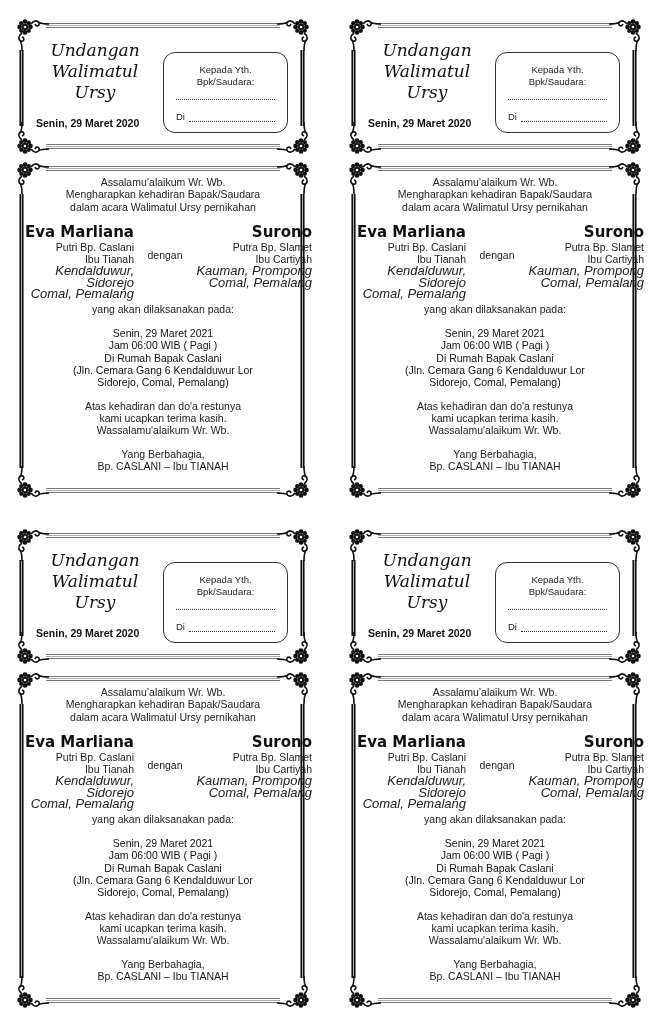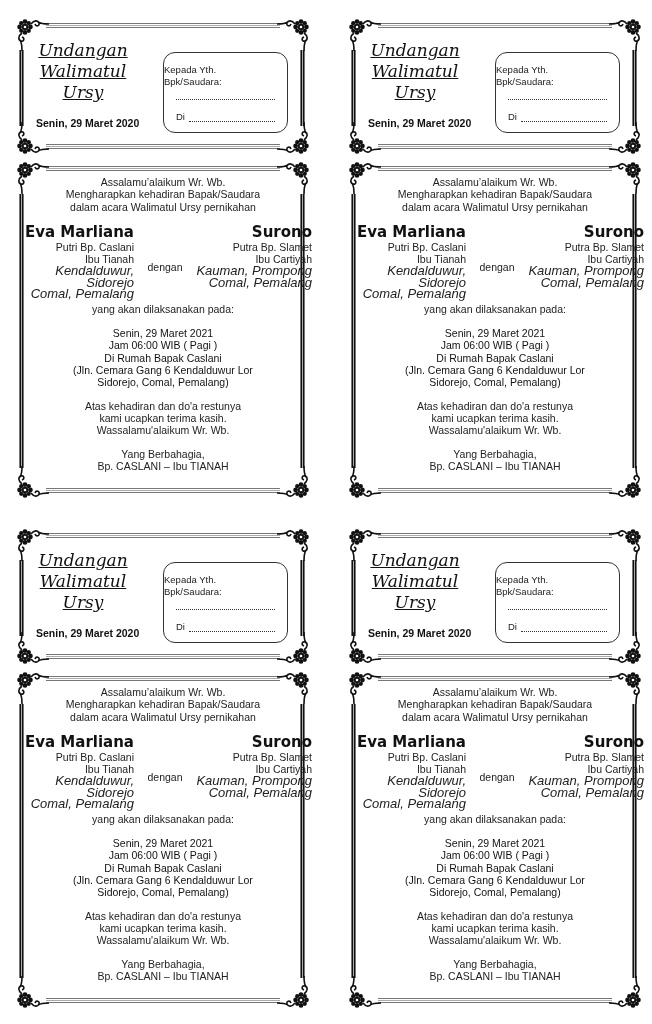--- a/index.html
+++ b/index.html
@@ -8,39 +8,39 @@
 
     .card { position: absolute; width: 326px; }
     .hline { position: absolute; height: 5px; background: #111; border-top: 1px solid #777; border-bottom: 1px solid #777; box-shadow: 0 0 0 1px #fff inset; }
     .hline::after { content: ""; position: absolute; left: 0; right: 0; top: 1px; height: 1px; background: #aaa; }
     .vline { position: absolute; width: 5px; background: #111; border-left: 1px solid #777; border-right: 1px solid #777; }
     .vline::after { content: ""; position: absolute; top: 0; bottom: 0; left: 1px; width: 1px; background: #aaa; }
     .corner { position: absolute; width: 34px; height: 34px; }
 
     
     .env { height: 150px; }
-    .env .title { position: absolute; left: 18px; top: 34px; width: 130px; text-align: center;
-      font-family: "DejaVu Serif", serif; font-style: italic; font-size: 17px; line-height: 21px; color: #111; text-decoration: underline; }
+    .env .title { position: absolute; left: 30px; top: 34px; width: 130px; text-align: center;
+      font-family: "DejaVu Serif", serif; font-style: italic; font-size: 17px; line-height: 21px; color: #111; }
     .env .date { position: absolute; left: 36px; top: 111px; font-size: 10.5px; font-weight: bold; color: #111; }
     .addr { position: absolute; left: 163px; top: 46px; width: 125px; height: 81px; border: 1.2px solid #333; border-radius: 12px; }
-    .addr .to { position: absolute; top: 11px; left: 0; right: 0; font-size: 9.5px; line-height: 12px; color: #222; }
+    .addr .to { position: absolute; top: 11px; left: 0; right: 0; text-align: center; font-size: 9.5px; line-height: 12px; color: #222; }
     .addr .dots1 { position: absolute; left: 12px; right: 12px; top: 46px; border-bottom: 1px dotted #333; }
     .addr .di { position: absolute; left: 12px; top: 58px; font-size: 9.5px; color: #222; }
     .addr .dots2 { position: absolute; left: 25px; right: 12px; top: 68px; border-bottom: 1px dotted #333; }
 
     
     .inv { height: 340px; }
     .inv .body { position: absolute; left: 22px; right: 22px; top: 14px; text-align: center; font-size: 10.5px; line-height: 12.3px; color: #222; }
     .names { position: relative; height: 66px; margin-top: 10px; }
     .side { position: absolute; top: 0; width: 120px; text-align: right; }
     .side.left { left: -8px; }
     .side.right { right: -8px; }
     .side .nm { font-family: "DejaVu Sans", sans-serif; font-weight: bold; font-size: 15px; line-height: 18px; color: #111; }
     .side .it { font-style: italic; font-size: 13px; line-height: 11.5px; }
-    .dengan { position: absolute; left: 4px; right: 0; top: 26px; text-align: center; margin-top: 12px; }
+    .dengan { position: absolute; left: 4px; right: 0; top: 26px; text-align: center; }
     .gap1 { height: 14px; }
     .gap2 { height: 12px; }
     .bold { font-weight: normal; color: #111; }
     .gap3 { height: 11px; }
   </style>
 </head>
 <body>
 
 <svg width="0" height="0" style="position:absolute">
   <defs>

